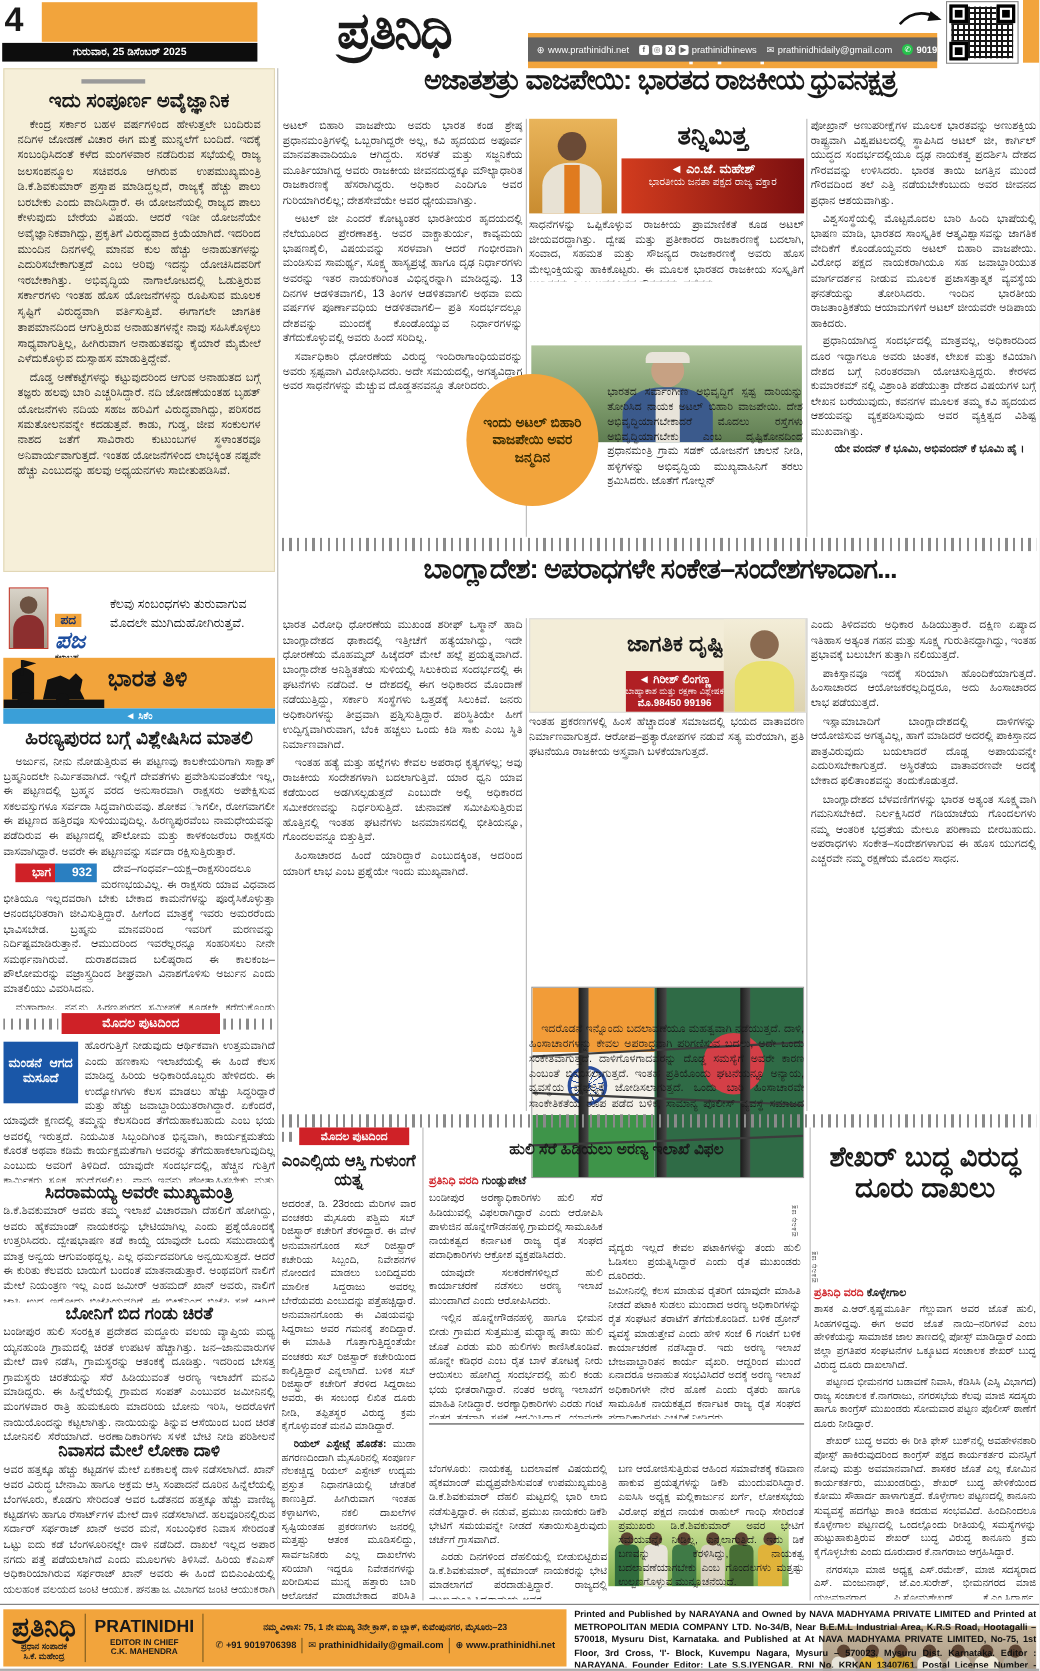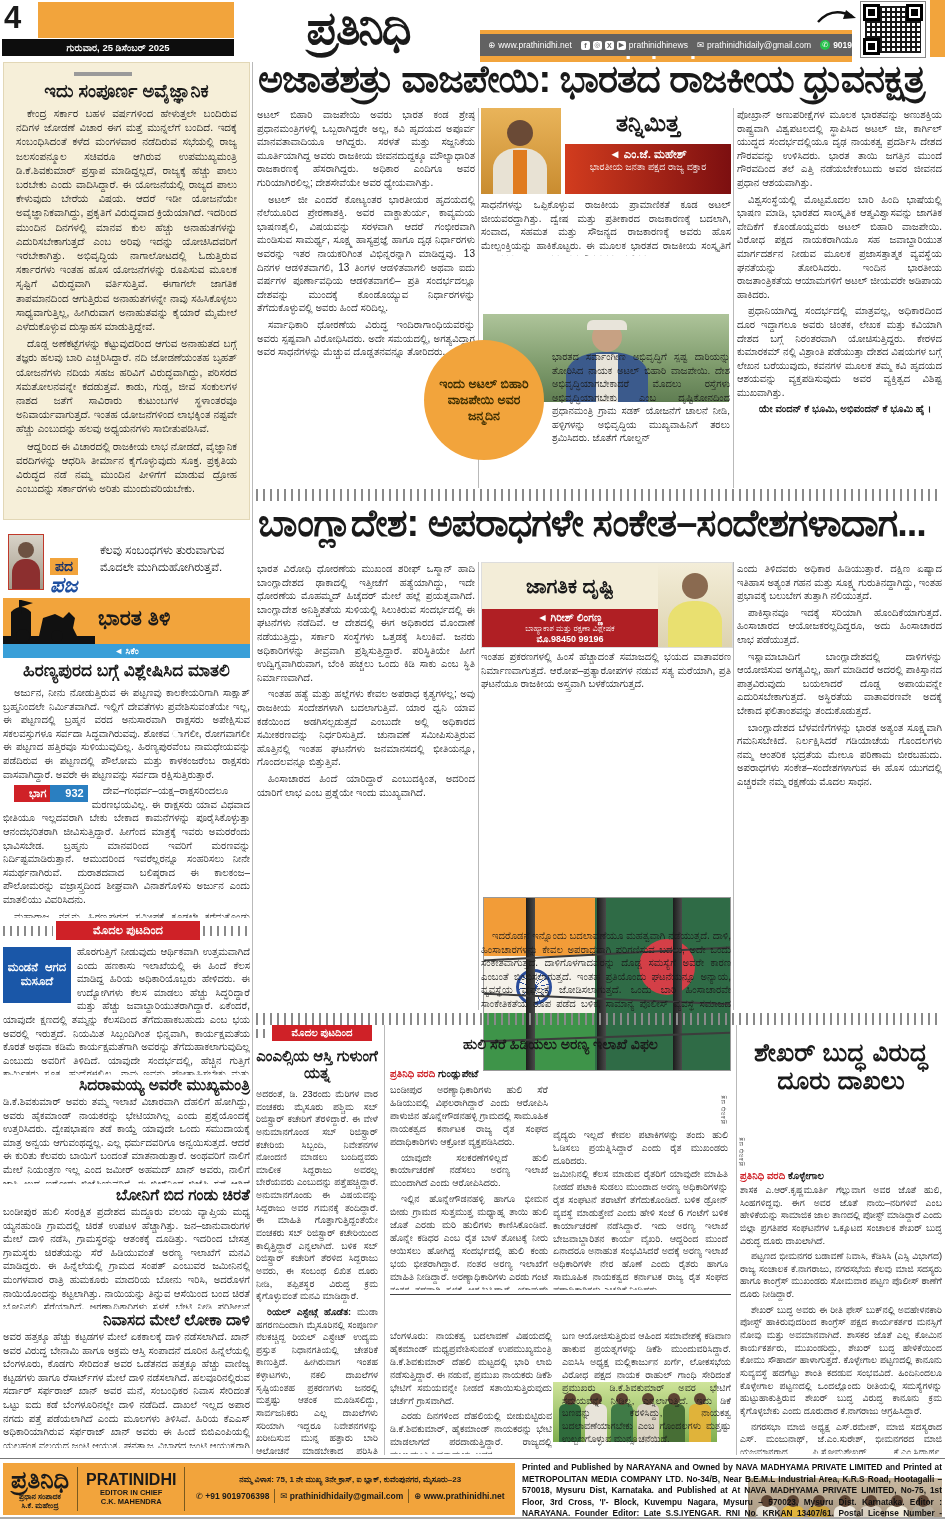--- a/index.html
+++ b/index.html
@@ -30,45 +30,45 @@
   .qr .fp{position:absolute;width:11px;height:11px;border:3px solid #000;background:#fff;}
   .qr .fp i{position:absolute;inset:2px;background:#000;}
   
   .edi{background:#f6efd9;border:1px solid #e2d7b6;box-sizing:border-box;padding:8px 12px 6px 12px;}
   .edi-title{font-size:29px;font-weight:bold;text-align:center;line-height:1.05;}
   .edi-bar{width:58px;height:4px;background:#9a9a9a;margin:1px auto 5px 58px;}
   .edi-sub{font-size:18px;font-weight:bold;text-align:center;margin:0 0 5px 0;}
   .edi .bt{font-size:10.3px;line-height:1.38;}
   
   .pada-photo{border:1px solid #c0392b;box-shadow:0 0 0 2px #fff;}
-  .pada-label{background:#f2a43c;color:#15306b;font-weight:bold;font-size:14px;padding:0 5px;display:inline-block;margin-top:24px;}
+  .pada-label{background:#f2a43c;color:#15306b;font-weight:bold;font-size:11px;padding:0 5px;display:inline-block;margin-top:24px;}
   .pada-script{font-family:"Liberation Serif","DejaVu Serif",serif;font-style:italic;color:#1e4fa0;font-size:21px;font-weight:bold;line-height:1;}
   .pada-credit{font-size:7.5px;font-weight:bold;}
   .pada-quote{font-size:11.5px;line-height:1.45;color:#111;}
   
   .btili-strip{background:#3a9fd8;color:#fff;font-size:9px;font-weight:bold;display:flex;align-items:center;justify-content:center;}
   .btili-title{font-size:21px;font-weight:bold;}
   .badge{float:left;margin:1px 4px 1px 0;}
   .badge span{display:inline-block;font-size:11px;font-weight:bold;color:#fff;padding:1px 4px;}
   .badge .r{background:#cf2127;}
   .badge .b{background:#2a7fc1;}
   .redbox{background:#cf2127;color:#fff;font-weight:bold;display:flex;align-items:center;justify-content:center;}
   .bluebox{background:#1a57a8;color:#fff;font-weight:bold;font-size:11.5px;text-align:center;float:left;margin:2px 6px 2px 0;display:flex;align-items:center;justify-content:center;line-height:1.25;font-family:Liberation Mono, monospace;}
-  .subhead{font-size:15.5px;font-weight:bold;text-align:right;line-height:1.1;}
-  
-  .h1a{font-size:38px;font-weight:bold;text-align:left;letter-spacing:-1px;line-height:1.05;}
+  .subhead{font-size:15.5px;font-weight:bold;text-align:center;line-height:1.1;}
+  
+  .h1a{font-size:25px;font-weight:bold;text-align:center;letter-spacing:-1px;line-height:1.05;}
   
   .redband{background:linear-gradient(90deg,#d23c1e,#7c0f10);color:#fff;text-align:center;}
   .abox-title{font-size:23px;font-weight:bold;text-align:center;}
   .cap{font-size:9.8px;line-height:1.38;text-align:justify;}
   .circle-badge{background:#f2a43c;border-radius:50%;display:flex;align-items:center;justify-content:center;text-align:center;
                 font-size:12.5px;font-weight:bold;color:#3a2c00;line-height:1.3;padding:10px;box-sizing:border-box;}
   
   .jbox{background:#f3edd8;border:1px solid #ddd;display:flex;}
-  .jbox .lft{flex:1;display:flex;flex-direction:column;}
+  .jbox .lft{flex:1;display:flex;flex-direction:column;align-items:flex-end;}
   .jbox .ttl{flex:1;display:flex;align-items:center;justify-content:center;font-size:20px;font-weight:bold;}
   .jbox .red{background:#b01f24;color:#fff;text-align:center;padding:2px 0;}
   
   .ph{position:relative;overflow:hidden;}
   .ph .head{position:absolute;border-radius:50%;}
   .ph .body{position:absolute;border-radius:45% 45% 0 0;}
   .mini{position:relative;display:inline-block;width:22px;height:38px;border-radius:6px 6px 0 0;margin:0 2px;vertical-align:bottom;}
   .mini::before{content:"";position:absolute;top:-11px;left:5px;width:12px;height:12px;border-radius:50%;background:#5d4433;}
   .crowd{position:absolute;left:0;right:0;bottom:0;text-align:center;}
   .pcredit{writing-mode:vertical-rl;transform:rotate(180deg);font-size:6.5px;color:#333;letter-spacing:0.5px;}
@@ -145,21 +145,20 @@
       </div>
   </div>
   <div class="abs orange" style="left:930px;top:0;width:15px;height:57px;"></div>
 
   <div class="abs edi clip" style="left:3px;top:62px;width:247px;height:458px;">
     <div class="edi-bar"></div>
     <div class="edi-sub">ಇದು ಸಂಪೂರ್ಣ ಅವೈಜ್ಞಾನಿಕ</div>
     <div class="bt">
       <p>ಕೇಂದ್ರ ಸರ್ಕಾರ ಬಹಳ ವರ್ಷಗಳಿಂದ ಹೇಳುತ್ತಲೇ ಬಂದಿರುವ ನದಿಗಳ ಜೋಡಣೆ ವಿಚಾರ ಈಗ ಮತ್ತೆ ಮುನ್ನಲೆಗೆ ಬಂದಿದೆ. ಇದಕ್ಕೆ ಸಂಬಂಧಿಸಿದಂತೆ ಕಳೆದ ಮಂಗಳವಾರ ನಡೆದಿರುವ ಸಭೆಯಲ್ಲಿ ರಾಜ್ಯ ಜಲಸಂಪನ್ಮೂಲ ಸಚಿವರೂ ಆಗಿರುವ ಉಪಮುಖ್ಯಮಂತ್ರಿ ಡಿ.ಕೆ.ಶಿವಕುಮಾರ್ ಪ್ರಸ್ತಾಪ ಮಾಡಿದ್ದಲ್ಲದೆ, ರಾಜ್ಯಕ್ಕೆ ಹೆಚ್ಚು ಪಾಲು ಬರಬೇಕು ಎಂದು ವಾದಿಸಿದ್ದಾರೆ. ಈ ಯೋಜನೆಯಲ್ಲಿ ರಾಜ್ಯದ ಪಾಲು ಕೇಳುವುದು ಬೇರೆಯ ವಿಷಯ. ಆದರೆ ಇಡೀ ಯೋಜನೆಯೇ ಅವೈಜ್ಞಾನಿಕವಾಗಿದ್ದು, ಪ್ರಕೃತಿಗೆ ವಿರುದ್ಧವಾದ ಕ್ರಿಯೆಯಾಗಿದೆ. ಇದರಿಂದ ಮುಂದಿನ ದಿನಗಳಲ್ಲಿ ಮಾನವ ಕುಲ ಹೆಚ್ಚು ಅನಾಹುತಗಳನ್ನು ಎದುರಿಸಬೇಕಾಗುತ್ತದೆ ಎಂಬ ಅರಿವು ಇದನ್ನು ಯೋಚಿಸಿದವರಿಗೆ ಇರಬೇಕಾಗಿತ್ತು. ಅಭಿವೃದ್ಧಿಯ ನಾಗಾಲೋಟದಲ್ಲಿ ಓಡುತ್ತಿರುವ ಸರ್ಕಾರಗಳು ಇಂತಹ ಹೊಸ ಯೋಜನೆಗಳನ್ನು ರೂಪಿಸುವ ಮೂಲಕ ಸೃಷ್ಟಿಗೆ ವಿರುದ್ಧವಾಗಿ ವರ್ತಿಸುತ್ತಿವೆ. ಈಗಾಗಲೇ ಜಾಗತಿಕ ತಾಪಮಾನದಿಂದ ಆಗುತ್ತಿರುವ ಅನಾಹುತಗಳನ್ನೇ ನಾವು ಸಹಿಸಿಕೊಳ್ಳಲು ಸಾಧ್ಯವಾಗುತ್ತಿಲ್ಲ, ಹೀಗಿರುವಾಗ ಅನಾಹುತವನ್ನು ಕೈಯಾರೆ ಮೈಮೇಲೆ ಎಳೆದುಕೊಳ್ಳುವ ದುಸ್ಸಾಹಸ ಮಾಡುತ್ತಿದ್ದೇವೆ.</p>
       <p>ದೊಡ್ಡ ಅಣೆಕಟ್ಟೆಗಳನ್ನು ಕಟ್ಟುವುದರಿಂದ ಆಗುವ ಅನಾಹುತದ ಬಗ್ಗೆ ತಜ್ಞರು ಹಲವು ಬಾರಿ ಎಚ್ಚರಿಸಿದ್ದಾರೆ. ನದಿ ಜೋಡಣೆಯಂತಹ ಬೃಹತ್ ಯೋಜನೆಗಳು ನದಿಯ ಸಹಜ ಹರಿವಿಗೆ ವಿರುದ್ಧವಾಗಿದ್ದು, ಪರಿಸರದ ಸಮತೋಲನವನ್ನೇ ಕದಡುತ್ತವೆ. ಕಾಡು, ಗುಡ್ಡ, ಜೀವ ಸಂಕುಲಗಳ ನಾಶದ ಜತೆಗೆ ಸಾವಿರಾರು ಕುಟುಂಬಗಳ ಸ್ಥಳಾಂತರವೂ ಅನಿವಾರ್ಯವಾಗುತ್ತದೆ. ಇಂತಹ ಯೋಜನೆಗಳಿಂದ ಲಾಭಕ್ಕಿಂತ ನಷ್ಟವೇ ಹೆಚ್ಚು ಎಂಬುದನ್ನು ಹಲವು ಅಧ್ಯಯನಗಳು ಸಾಬೀತುಪಡಿಸಿವೆ.</p>
-      <p>ಆದ್ದರಿಂದ ಈ ವಿಚಾರದಲ್ಲಿ ರಾಜಕೀಯ ಲಾಭ ನೋಡದೆ, ವೈಜ್ಞಾನಿಕ ವರದಿಗಳನ್ನು ಆಧರಿಸಿ ತೀರ್ಮಾನ ಕೈಗೊಳ್ಳುವುದು ಸೂಕ್ತ. ಪ್ರಕೃತಿಯ ವಿರುದ್ಧದ ನಡೆ ನಮ್ಮ ಮುಂದಿನ ಪೀಳಿಗೆಗೆ ಮಾಡುವ ದ್ರೋಹ ಎಂಬುದನ್ನು ಸರ್ಕಾರಗಳು ಅರಿತು ಮುಂದುವರಿಯಬೇಕು.</p>
     </div>
   </div>
 
   <div class="abs ph pada-photo" style="left:8px;top:534px;width:34px;height:54px;background:linear-gradient(180deg,#d8d3c8,#a39a8a);">
     <div class="head" style="left:9px;top:7px;width:16px;height:16px;background:#6d5242;"></div>
     <div class="body" style="left:3px;top:24px;width:28px;height:30px;background:#8c2f2f;"></div>
   </div>
   <div class="abs" style="left:50px;top:534px;width:44px;">
     <span class="pada-label">ಪದ</span>
     <div class="pada-script">ಪಜ</div>

